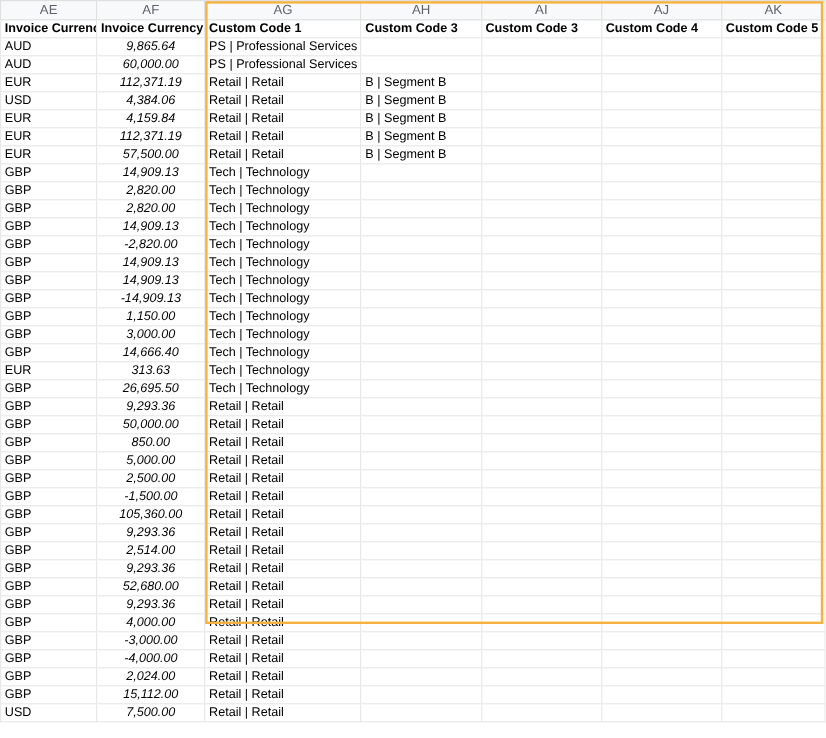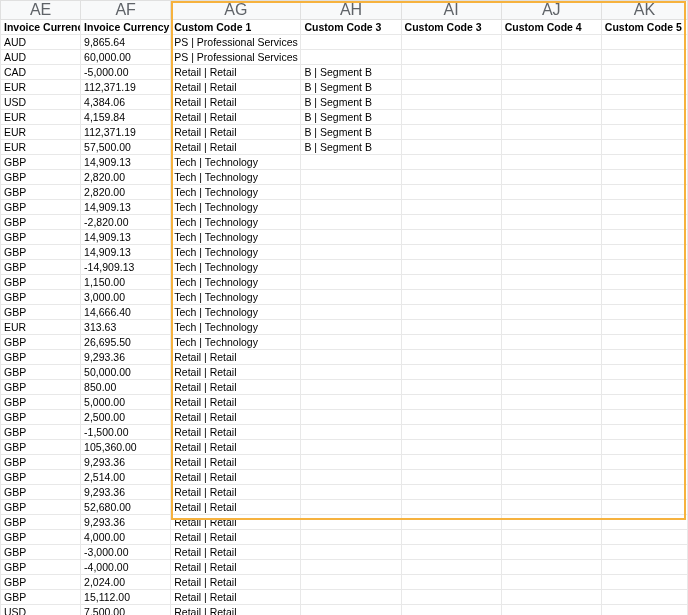--- a/index.html
+++ b/index.html
@@ -15,39 +15,39 @@
   }
   table {
     border-collapse: collapse;
     width: 100%;
     table-layout: fixed;
   }
   th.colhdr {
     background: #f8f9fa;
     color: #5f6368;
     font-weight: normal;
-    font-size: 16px;
+    font-size: 11px;
     height: 16px;
     border: 1px solid #e0e0e0;
     text-align: center;
   }
   td {
     border: 1px solid #e8e8e8;
     height: 15px;
     padding: 0 3px;
     white-space: nowrap;
     overflow: hidden;
     font-size: 10.5px;
     vertical-align: middle;
   }
   td.hdr {
     font-weight: bold;
     font-size: 10.5px;
   }
-  td.num { text-align: left; }
+  td.num { text-align: center; font-style: italic; }
   td.txt { text-align: left; }
   col.c-ae { width: 80px; }
   col.c-af { width: 90px; }
   col.c-ag { width: 130px; }
   col.c-ah { width: 100px; }
   col.c-ai { width: 100px; }
   col.c-aj { width: 100px; }
   col.c-ak { width: 86px; }
   .highlight-box {
     position: absolute;
@@ -105,29 +105,20 @@
       <tr>
         <td class="txt">AUD</td>
         <td class="num">60,000.00</td>
         <td class="txt">PS | Professional Services</td>
         <td class="txt"></td>
         <td class="txt"></td>
         <td class="txt"></td>
         <td class="txt"></td>
       </tr>
       <tr>
-        <td class="txt">CAD</td>
-        <td class="num">-5,000.00</td>
-        <td class="txt">Retail | Retail</td>
-        <td class="txt">B | Segment B</td>
-        <td class="txt"></td>
-        <td class="txt"></td>
-        <td class="txt"></td>
-      </tr>
-      <tr>
         <td class="txt">EUR</td>
         <td class="num">112,371.19</td>
         <td class="txt">Retail | Retail</td>
         <td class="txt">B | Segment B</td>
         <td class="txt"></td>
         <td class="txt"></td>
         <td class="txt"></td>
       </tr>
       <tr>
         <td class="txt">USD</td>

